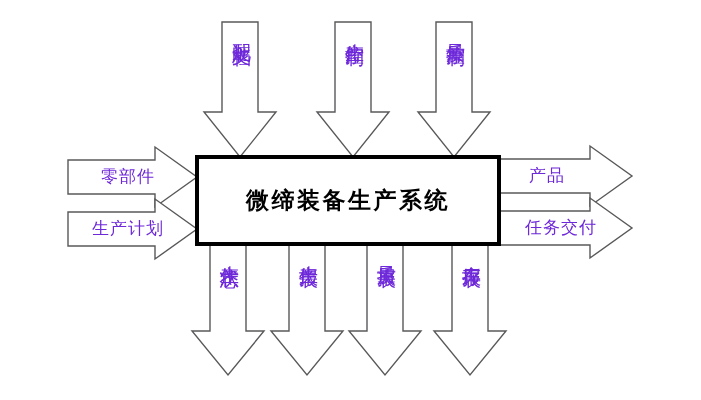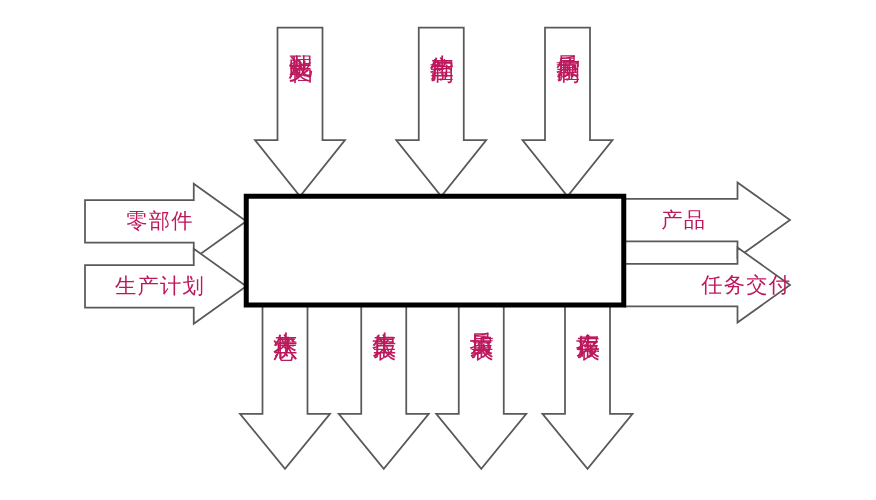--- a/index.html
+++ b/index.html
@@ -31,22 +31,22 @@
     stroke-linejoin: miter;
   }
   .system-box {
     fill: #ffffff;
     stroke: #000000;
     stroke-width: 4;
   }
   
   .label {
     position: absolute;
-    color: #be185d;
-    font-family: Liberation Serif, serif;
+    color: #6d28d9;
+    font-family: Liberation Mono, monospace;
     line-height: 1.0;
     white-space: nowrap;
   }
   
   .label-vert {
     writing-mode: vertical-rl;
     text-orientation: upright;
     font-size: 19px;
     letter-spacing: 1.5px;
     transform: translateX(-50%);
@@ -90,28 +90,29 @@
       </g>
     <g id="g-bottom-arrows">
         <polygon points="210,244 246,244 246,331 264,331 228,375 192,331 210,331" class="arrow-shape"></polygon>
         <polygon points="289,244 325,244 325,331 343,331 307,375 271,331 289,331" class="arrow-shape"></polygon>
         <polygon points="367,244 403,244 403,331 421,331 385,375 349,331 367,331" class="arrow-shape"></polygon>
         <polygon points="452,244 488,244 488,331 506,331 470,375 434,331 452,331" class="arrow-shape"></polygon>
       </g>
     <rect id="system-box-rect" class="system-box" x="197" y="157" width="302" height="87"></rect>
   </svg>
 
+  <div class="system-label">微缔装备生产系统</div>
 
   <div id="labels-layer">
       <div class="label label-vert" style="left: 240px; top: 28px;">装配文档</div>
       <div class="label label-vert" style="left: 353px; top: 28px;">生产控制</div>
       <div class="label label-vert" style="left: 454px; top: 28px;">质量控制</div>
       <div class="label label-horiz" style="left: 128px; top: 177px;">零部件</div>
       <div class="label label-horiz" style="left: 128px; top: 229px;">生产计划</div>
       <div class="label label-horiz" style="left: 547px; top: 176px;">产品</div>
-      <div class="label label-horiz" style="left: 561px; top: 228px; margin-left: 36px;">任务交付</div>
+      <div class="label label-horiz" style="left: 561px; top: 228px;">任务交付</div>
       <div class="label label-vert" style="left: 228px; top: 250px;">生产状态</div>
       <div class="label label-vert" style="left: 307px; top: 250px;">生产报表</div>
       <div class="label label-vert" style="left: 385px; top: 250px;">质量报表</div>
       <div class="label label-vert" style="left: 470px; top: 250px;">库存报表</div>
     </div>
 
 </div>
 
 </body></html>

